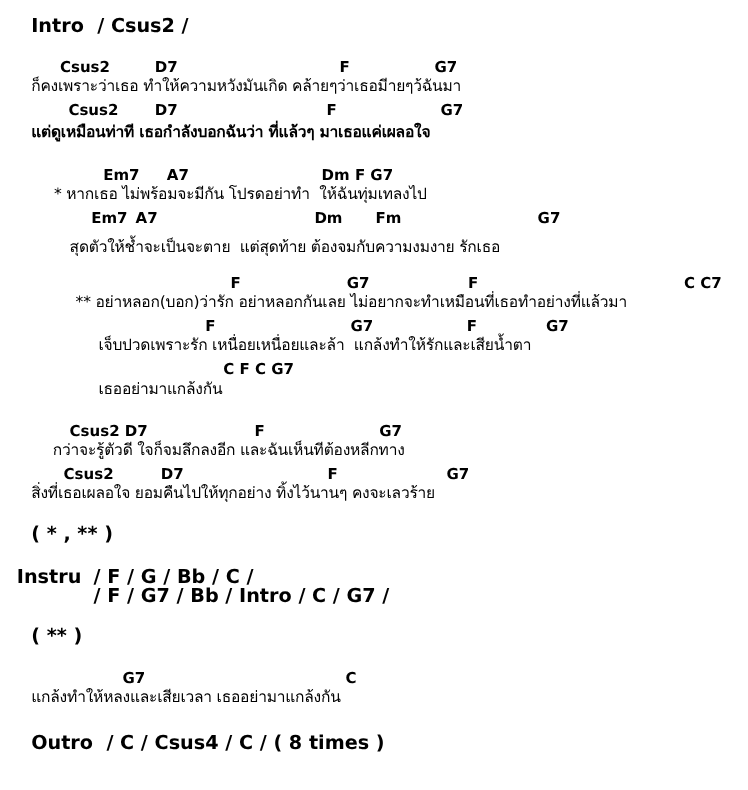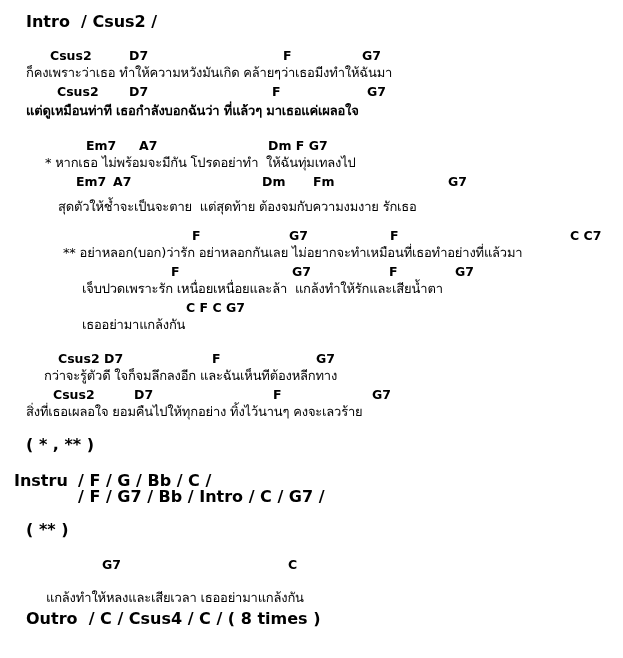--- a/index.html
+++ b/index.html
@@ -15,21 +15,21 @@
 <body>
 
 <div class="line section" style="left:26px; top:14px;">Intro  / Csus2 /</div>
 
 <div class="line chord" style="left:0; top:48px; width:623px; height:16px;">
   <span class="c" style="left:50px;">Csus2</span>
   <span class="c" style="left:129px;">D7</span>
   <span class="c" style="left:283px;">F</span>
   <span class="c" style="left:362px;">G7</span>
 </div>
-<div class="line lyric" style="left:26px; top:65px;">ก็คงเพราะว่าเธอ ทำให้ความหวังมันเกิด คล้ายๆว่าเธอมีงทำให้ฉันมา</div>
+<div class="line lyric" style="left:26px; top:65px;">ก็คงเพราะว่าเธอ ทำให้ความหวังมันเกิด คล้ายๆว่าเธอมีายๆว้ฉันมา</div>
 <div class="line chord" style="left:0; top:84px; width:623px; height:16px;">
   <span class="c" style="left:57px;">Csus2</span>
   <span class="c" style="left:129px;">D7</span>
   <span class="c" style="left:272px;">F</span>
   <span class="c" style="left:367px;">G7</span>
 </div>
 <div class="line lyric" style="left:26px; top:103px;font-weight:bold;">แต่ดูเหมือนท่าที เธอกำลังบอกฉันว่า ที่แล้วๆ มาเธอแค่เผลอใจ</div>
 
 <div class="line chord" style="left:0; top:138px; width:623px; height:16px;">
   <span class="c" style="left:86px;">Em7</span>
@@ -84,15 +84,15 @@
 <div class="line section" style="left:14px; top:473px;">Instru</div>
 <div class="line section" style="left:78px; top:473px;">/ F / G / Bb / C /</div>
 <div class="line section" style="left:78px; top:489px;">/ F / G7 / Bb / Intro / C / G7 /</div>
 
 <div class="line section" style="left:26px; top:522px;">( ** )</div>
 
 <div class="line chord" style="left:0; top:557px; width:623px; height:16px;">
   <span class="c" style="left:102px;">G7</span>
   <span class="c" style="left:288px;">C</span>
 </div>
-<div class="line lyric" style="left:26px; top:590px;margin-left:20px;">แกล้งทำให้หลงและเสียเวลา เธออย่ามาแกล้งกัน</div>
+<div class="line lyric" style="left:26px; top:574px;">แกล้งทำให้หลงและเสียเวลา เธออย่ามาแกล้งกัน</div>
 
 <div class="line section" style="left:26px; top:611px;">Outro  / C / Csus4 / C / ( 8 times )</div>
 
 </body></html>

